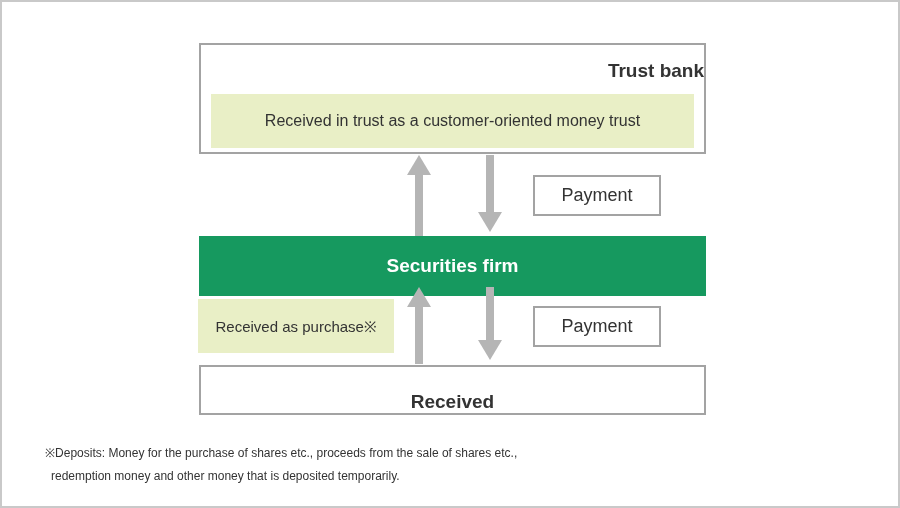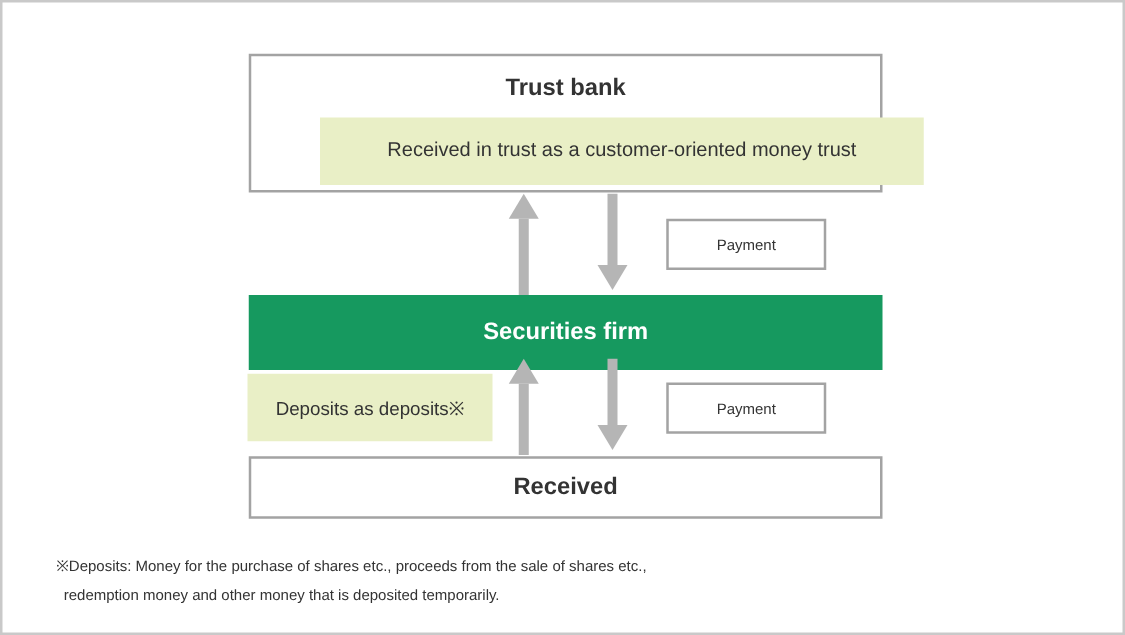--- a/index.html
+++ b/index.html
@@ -12,41 +12,41 @@
   }
   *{margin:0;padding:0;box-sizing:border-box;}
   html,body{width:900px;height:508px;background:#fff;}
   body{font-family:"Liberation Sans", sans-serif;color:var(--text-dark);}
   .canvas{
     position:relative;width:900px;height:508px;background:#fff;
     border:2px solid var(--frame-border);overflow:hidden;
   }
   .box{
     position:absolute;background:#fff;border:2px solid var(--box-border);
-    display:flex;align-items:center;justify-content:center;
+    display:flex;align-items:flex-end;justify-content:center;
   }
   .trust-bank{left:197px;top:41px;width:507px;height:111px;flex-direction:column;justify-content:flex-start;}
   .trust-bank .box-title{margin-top:15px;font-size:19px;font-weight:bold;}
   .highlight{
     position:absolute;background:var(--light-green);
     display:flex;align-items:center;justify-content:center;
     font-size:16px;color:var(--text-dark);
   }
-  .trust-note{left:10px;top:49px;width:483px;height:54px;margin-left:45px;}
+  .trust-note{left:10px;top:49px;width:483px;height:54px;}
   .green-bar{
     position:absolute;left:197px;top:234px;width:507px;height:60px;
     background:var(--green);display:flex;align-items:center;justify-content:center;
   }
   .green-bar .bar-title{color:#fff;font-weight:bold;font-size:19px;}
   .customer{left:197px;top:363px;width:507px;height:50px;}
   .customer .box-title{font-size:19px;font-weight:bold;}
   .payment{
     position:absolute;width:128px;height:41px;background:#fff;
     border:2px solid var(--box-border);
-    display:flex;align-items:center;justify-content:center;font-size:12px;
+    display:flex;align-items:center;justify-content:center;font-size:18px;
   }
   .payment-top{left:531px;top:173px;}
   .payment-bottom{left:531px;top:304px;}
   .deposits-note{left:196px;top:297px;width:196px;height:54px;font-size:15px;}
   
   .arrow{position:absolute;width:24px;display:flex;flex-direction:column;align-items:center;}
   .arrow .shaft{width:8px;flex:1;background:var(--arrow-gray);}
   .arrow .head-up{
     width:0;height:0;border-left:12px solid transparent;border-right:12px solid transparent;
     border-bottom:20px solid var(--arrow-gray);
@@ -84,21 +84,21 @@
     <div class="shaft"></div>
     <div class="head-down"></div>
   </div>
 
   <div class="payment payment-top">Payment</div>
 
   <div class="green-bar">
     <div class="bar-title">Securities firm</div>
   </div>
 
-  <div class="highlight deposits-note">Deposits as deposits※</div>
+  <div class="highlight deposits-note">Received as purchase※</div>
 
   <div class="arrow arrow-up-2">
     <div class="head-up"></div>
     <div class="shaft"></div>
   </div>
 
   <div class="arrow arrow-down-2">
     <div class="shaft"></div>
     <div class="head-down"></div>
   </div>

